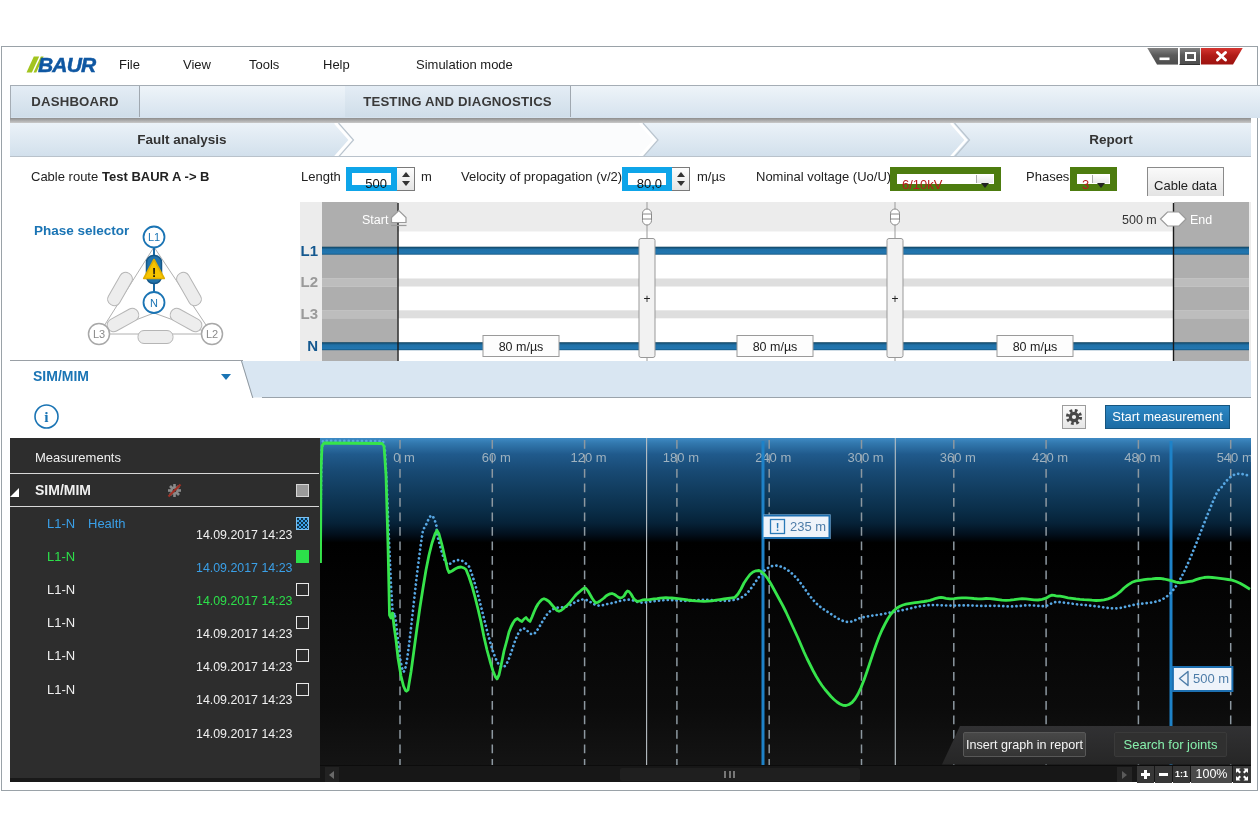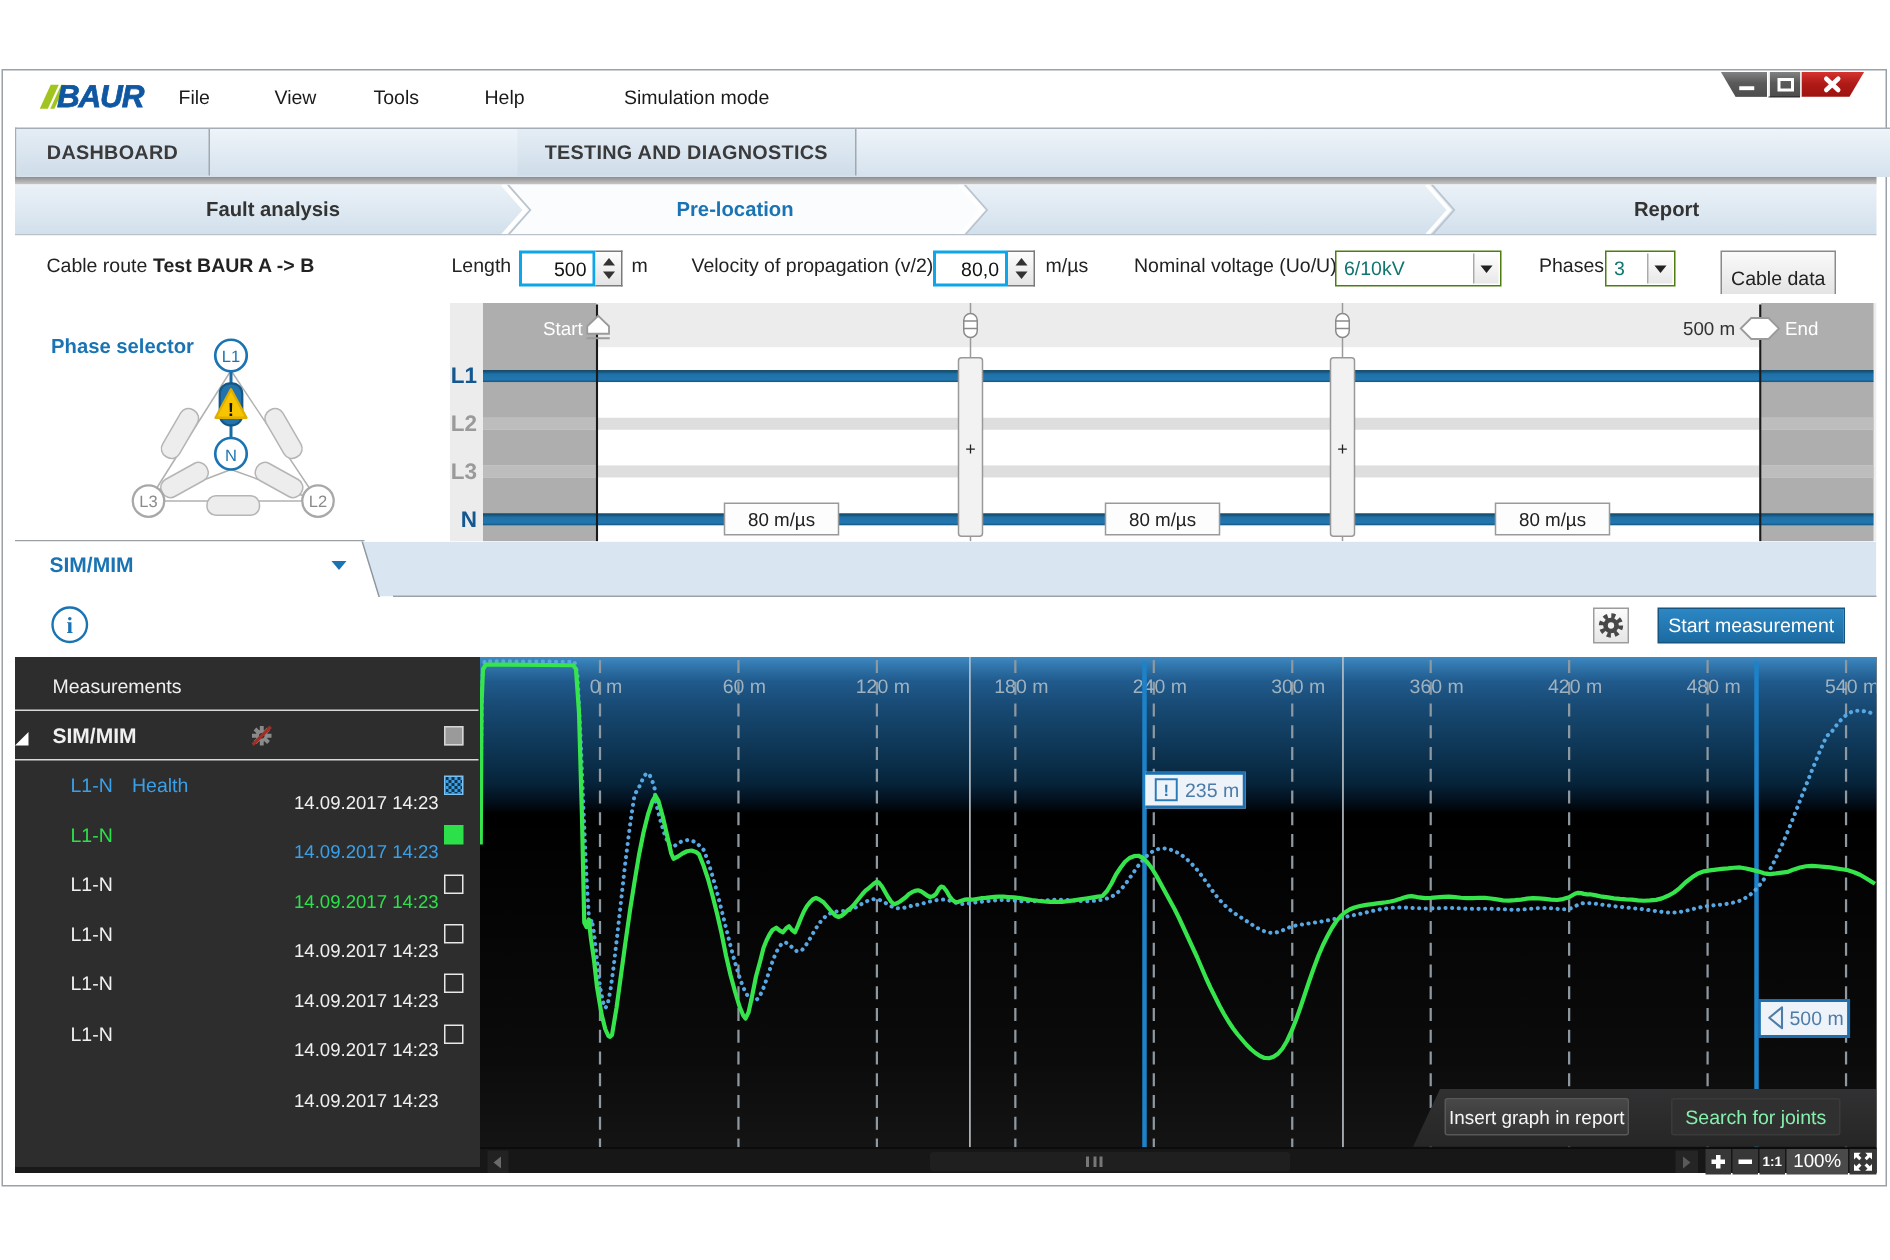--- a/index.html
+++ b/index.html
@@ -31,29 +31,29 @@
   background:linear-gradient(#8e8e8e,#c9c9c9); }
 
 #crumbs { left:10px; top:122.5px; width:1241px; height:34px;
   background:linear-gradient(#ebf2f8,#d2e0ec); border-bottom:1px solid #b9c2cb; overflow:hidden;}
 .crumb-txt { position:absolute; top:0; height:34px; display:flex; align-items:center;
   justify-content:center; font-weight:bold; font-size:13.5px; color:#333; }
 
 #formrow { left:10px; top:157px; width:1241px; height:39px; background:#fff; }
 .flab { position:absolute; top:12px; font-size:13px; color:#222; white-space:nowrap; }
 .finput { position:absolute; top:10px; height:24px; background:#fff;
-  border:2px solid #0ea5e9; font-size:13px; color:#111; }
+  border:6px solid #0ea5e9; font-size:13px; color:#111; }
 .spinner { position:absolute; top:10px; width:18px; height:24px; border:1px solid #7a7a7a;
   border-left:none; background:linear-gradient(#fdfdfd,#e4e4e4); }
 .spinner:before, .spinner:after { content:""; position:absolute; left:4.5px;
   border-left:4px solid transparent; border-right:4px solid transparent; }
 .spinner:before { top:4px; border-bottom:5px solid #333; }
 .spinner:after { bottom:4px; border-top:5px solid #333; }
-.combo { position:absolute; top:10px; height:24px; background:#fff; border:1px solid #4d7c0f;
-  font-size:13px; color:#0f766e; }
+.combo { position:absolute; top:10px; height:24px; background:#fff; border:7px solid #4d7c0f;
+  font-size:13px; color:#b91c1c; }
 .combo .arr { position:absolute; right:1px; top:1px; bottom:1px; width:17px;
   background:linear-gradient(#fefefe,#e8e8e8); border-left:1px solid #aaa; }
 .combo .arr:before { content:""; position:absolute; left:4px; top:8px;
   border-left:4.5px solid transparent; border-right:4.5px solid transparent;
   border-top:5.5px solid #222; }
 .btn { position:absolute; top:10px; height:36px; background:linear-gradient(#fafafa,#dfdfdf);
   border:1px solid #8a8a8a; font-size:13px; color:#222; display:flex; align-items:center;
   justify-content:center; }
 
 #midsec { left:10px; top:196px; width:1241px; height:165px; background:#fff; }
@@ -122,21 +122,20 @@
     <svg width="1241" height="34" style="position:absolute;left:0;top:0">
       <polygon points="325,0 340,17 325,34 633,34 648,17 633,0" fill="#fbfcfd"></polygon>
       <polyline points="325,0 340,17 325,34" fill="none" stroke="#fff" stroke-width="2.5"></polyline>
       <polyline points="328.5,0 343.5,17 328.5,34" fill="none" stroke="#b9c4ce" stroke-width="1.2"></polyline>
       <polyline points="633,0 648,17 633,34" fill="none" stroke="#b9c4ce" stroke-width="1.2"></polyline>
       <polyline points="629.5,0 644.5,17 629.5,34" fill="none" stroke="#fff" stroke-width="2.5"></polyline>
       <polyline points="941,0 956,17 941,34" fill="none" stroke="#fff" stroke-width="2.5"></polyline>
       <polyline points="944.5,0 959.5,17 944.5,34" fill="none" stroke="#b9c4ce" stroke-width="1.2"></polyline>
     </svg>
     <div class="crumb-txt" style="left:0;width:344px">Fault analysis</div>
-    <div class="crumb-txt" style="left:330px;width:300px;color:#1a74b4">Pre-location</div>
     <div class="crumb-txt" style="left:956px;width:290px">Report</div>
   </div>
 
   <div class="abs" id="formrow">
     <div class="flab" style="left:21px">Cable route</div>
     <div class="flab" style="left:92px;font-weight:bold">Test BAUR A -&gt; B</div>
     <div class="flab" style="left:291px">Length</div>
     <div class="finput" style="left:336px;width:51px;text-align:right;padding:3px 4px 0 0">500</div>
     <div class="spinner" style="left:387px"></div>
     <div class="flab" style="left:411px">m</div>

